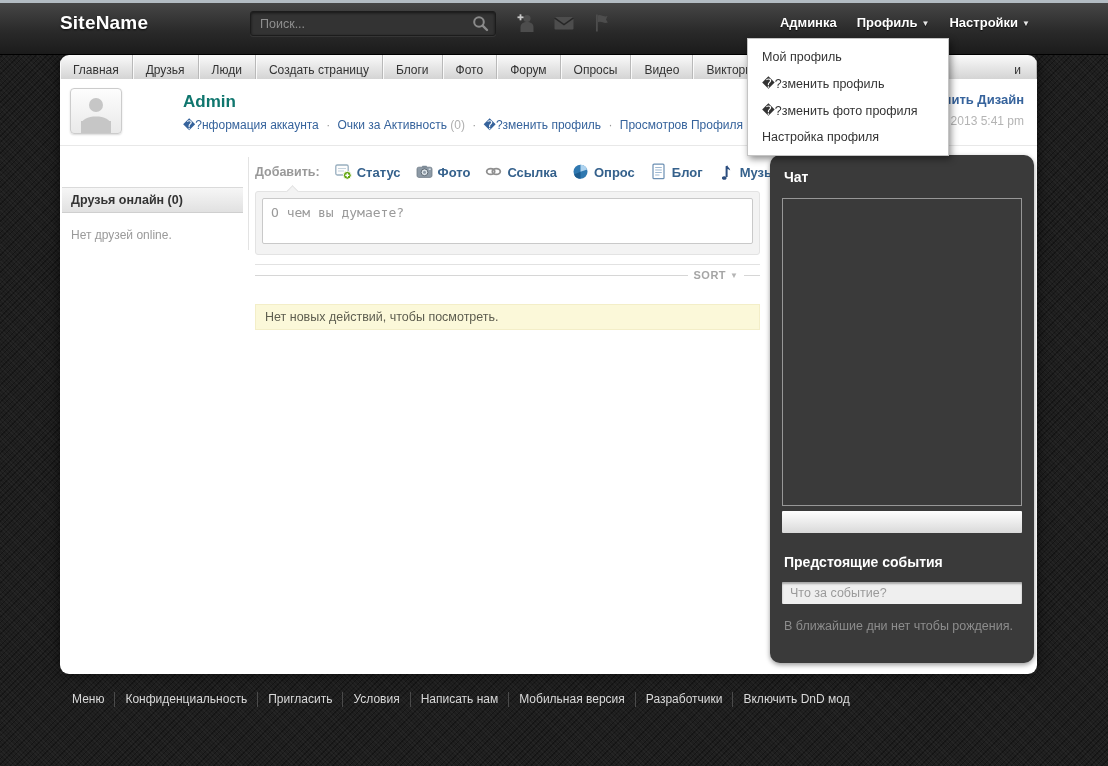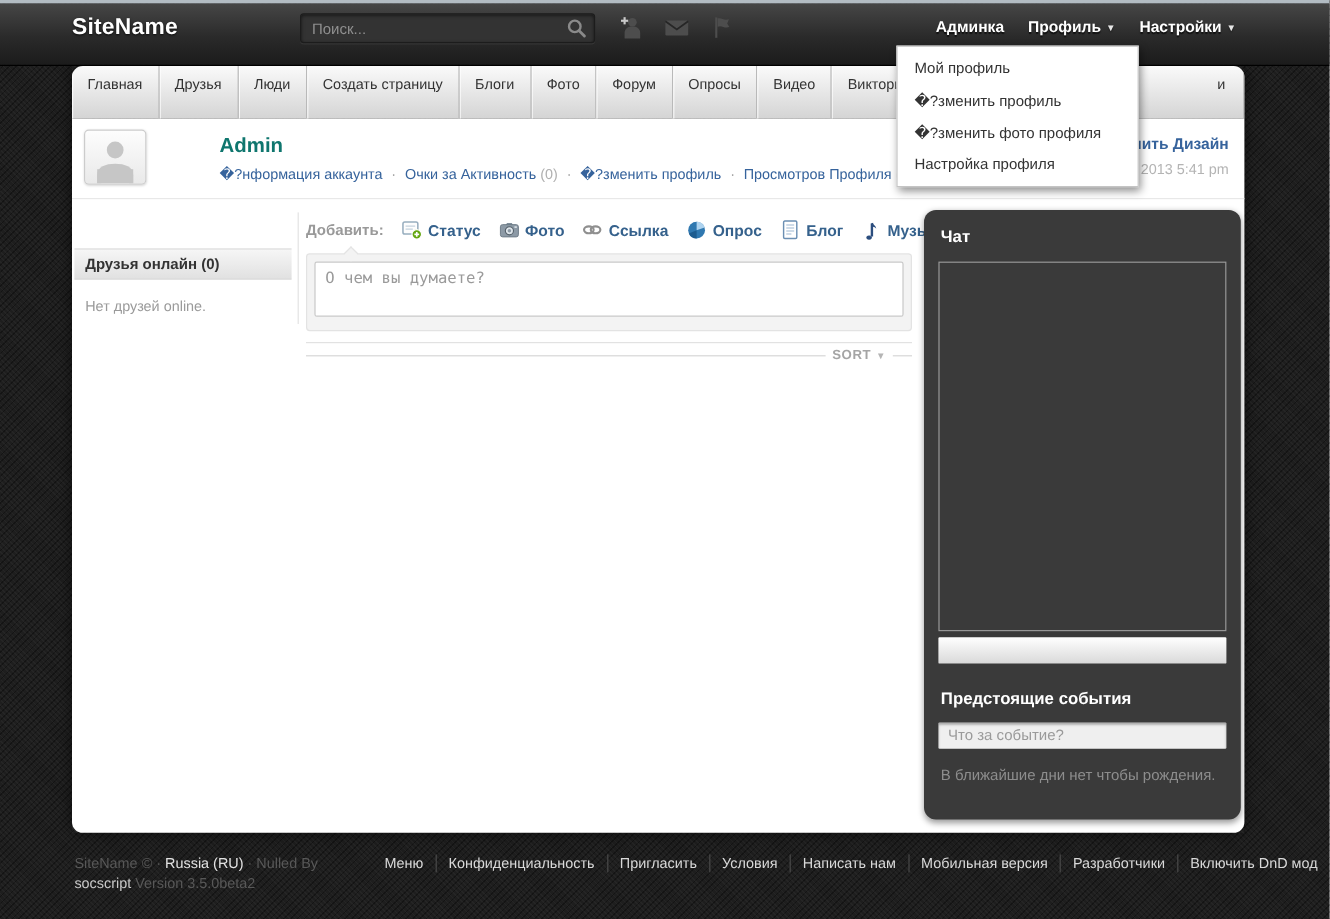--- a/index.html
+++ b/index.html
@@ -37,21 +37,21 @@
   .hdr-icons span { display:inline-block; width:22px; height:22px; cursor:pointer; }
   .hdr-links { position:absolute; right:78px; top:12px; display:flex; gap:20px; align-items:center; }
   .hdr-links .hlink {
     color:#fff; font-size:13px; font-weight:bold; cursor:pointer;
     text-shadow:0 1px 1px rgba(0,0,0,.7); white-space:nowrap;
   }
   .hdr-links .caret { font-size:8px; color:#e6e6e6; margin-left:4px; vertical-align:1px; }
   
   .page { margin-left:60px; width:977px; box-shadow:0 0 12px rgba(0,0,0,.6); }
   .tabs {
-    height:44px; display:flex; align-items:stretch;
+    height:24px; display:flex; align-items:stretch;
     background:linear-gradient(#fafafa,#d4d4d4);
     border-radius:9px 9px 0 0; overflow:hidden;justify-content:space-between;
   }
   .tab {
     font-size:12px; color:#333; line-height:30px; padding:0 13px;
     border-right:1px solid #b9b9b9; box-shadow:inset 1px 0 0 rgba(255,255,255,.8);
     cursor:pointer; white-space:nowrap;
   }
   .tab-partial { width:205px; text-align:right; padding-right:15px; }
   .tab-filler { flex:1; box-shadow:inset 1px 0 0 rgba(255,255,255,.8); }
@@ -330,20 +330,21 @@
 
         <div class="sort-row">
           <span class="line"></span>
           <span class="sort-ctl">
             <span class="s-lbl">SORT</span>
             <span class="caret">▼</span>
           </span>
           <span class="line short"></span>
         </div>
 
+        <div class="notice">Нет новых действий, чтобы посмотреть.</div>
       </div>
 
       <div class="chatcol">
         <div class="chat-title">Чат</div>
         <div class="chat-box"></div>
         <input type="text" class="chat-input" style="">
         <span class="events-title">Предстоящие события</span>
         <input type="text" class="event-input" placeholder="Что за событие?" style="">
         <div class="bday-note">В ближайшие дни нет чтобы рождения.</div>
       </div>
@@ -352,29 +353,20 @@
 </div>
 
 <div class="dropdown">
   <div class="item">Мой профиль</div>
   <div class="item">�?зменить профиль</div>
   <div class="item">�?зменить фото профиля</div>
   <div class="item">Настройка профиля</div>
 </div>
 
 <div class="footer">
-  <div class="footer-left">
-    <span>SiteName ©</span>
-    <span>·</span>
-    <span class="bright">Russia (RU)</span>
-    <span>·</span>
-    <span>Nulled By</span>
-    <span class="mid">socscript</span>
-    <span>Version 3.5.0beta2</span>
-  </div>
   <div class="footer-links">
     <a>Меню</a>
     <a>Конфиденциальность</a>
     <a>Пригласить</a>
     <a>Условия</a>
     <a>Написать нам</a>
     <a>Мобильная версия</a>
     <a>Разработчики</a>
     <a>Включить DnD мод</a>
   </div>

